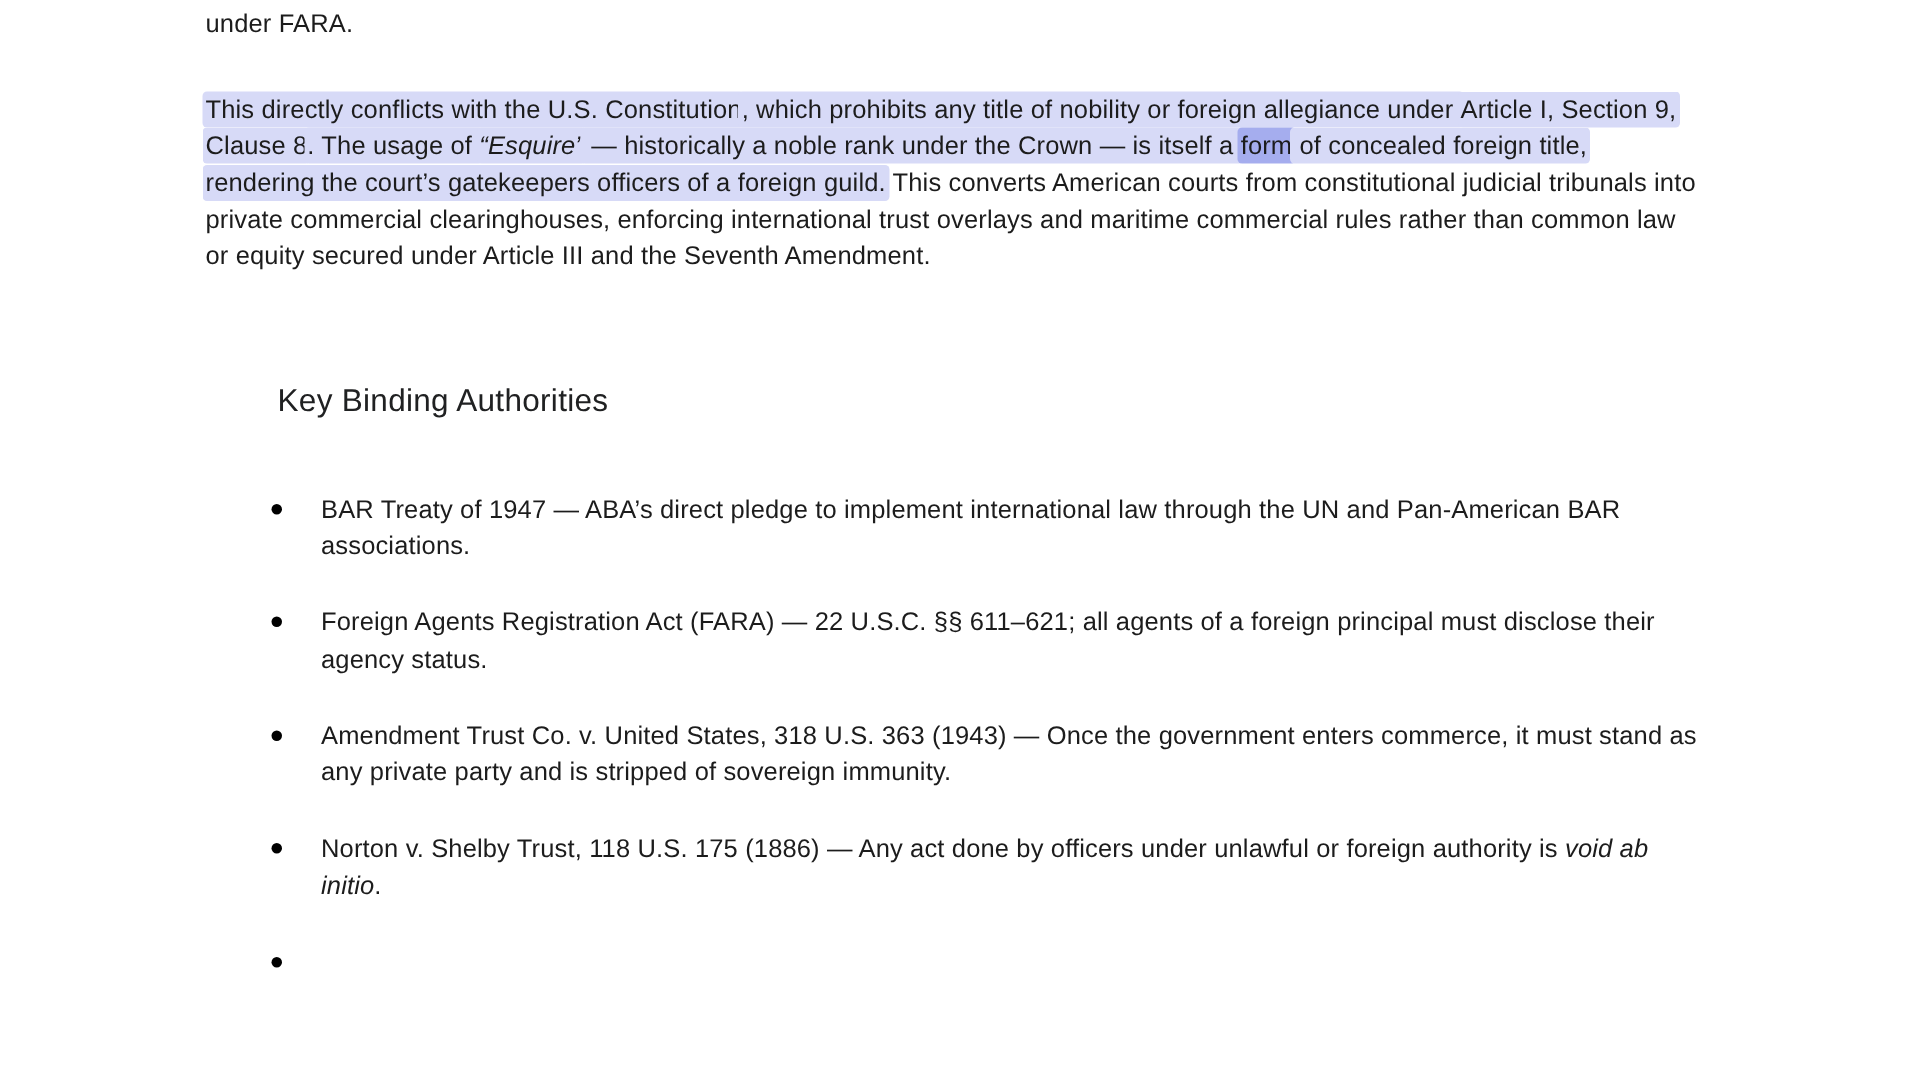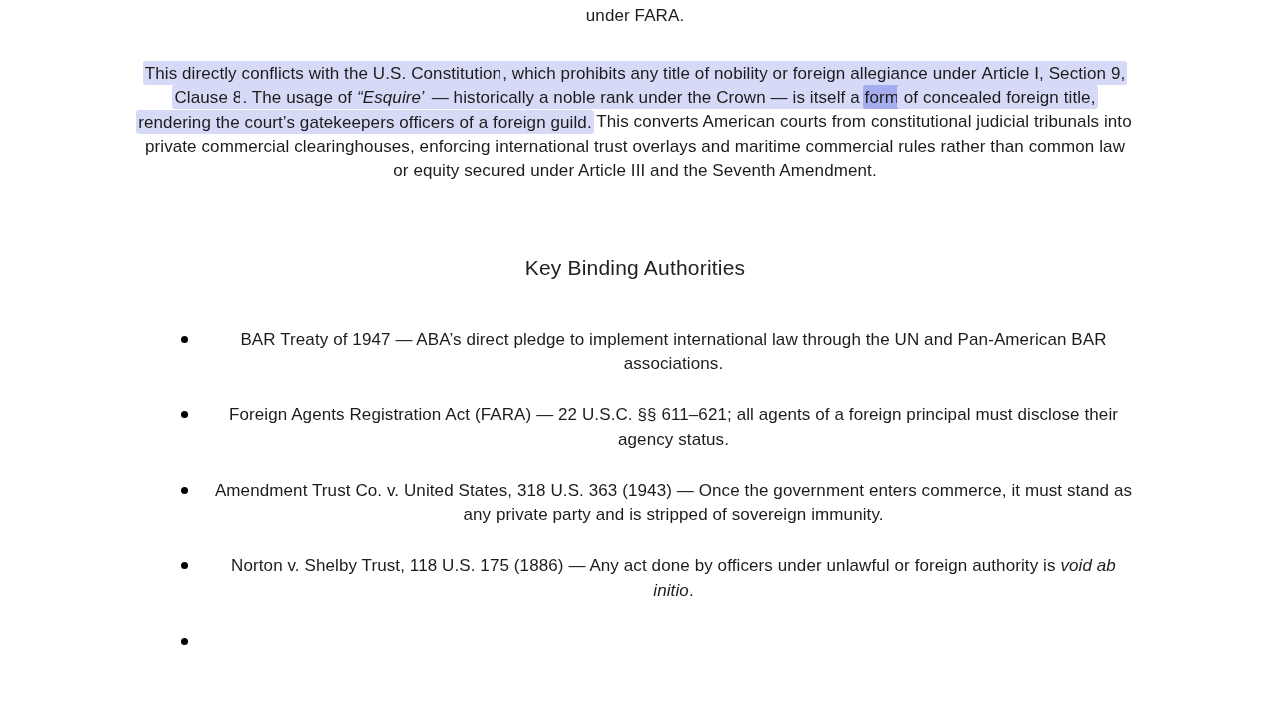--- a/index.html
+++ b/index.html
@@ -13,21 +13,20 @@
     width: 1280px; height: 720px;
     overflow: hidden;
     background: var(--bg);
     font-family: "Liberation Sans", "DejaVu Sans", sans-serif;
     color: var(--text);
   }
   .doc {
     position: absolute;
     left: 137px; top: 0;
     width: 996px;
-    text-align: center;
   }
   .body-text {
     font-size: 17px;
     line-height: 24.5px;
     letter-spacing: 0.1px;
   }
   .p-top { margin-top: -21px; }
   .p-conflict { margin-top: 33px; }
   .b { font-weight: normal; }
   .i { font-style: italic; }
@@ -45,20 +44,21 @@
     margin: 0 -2px;
     border-radius: 3px;
   }
   h2.heading {
     margin-top: 70px;
     font-size: 21px;
     line-height: 28px;
     font-weight: 400;
     letter-spacing: 0.2px;
     color: #202122;
+    margin-left: 48px;
   }
   ul.authorities {
     list-style: none;
     margin-top: 46px;
   }
   ul.authorities li {
     position: relative;
     padding-left: 77px;
     margin-bottom: 26.5px;
   }

